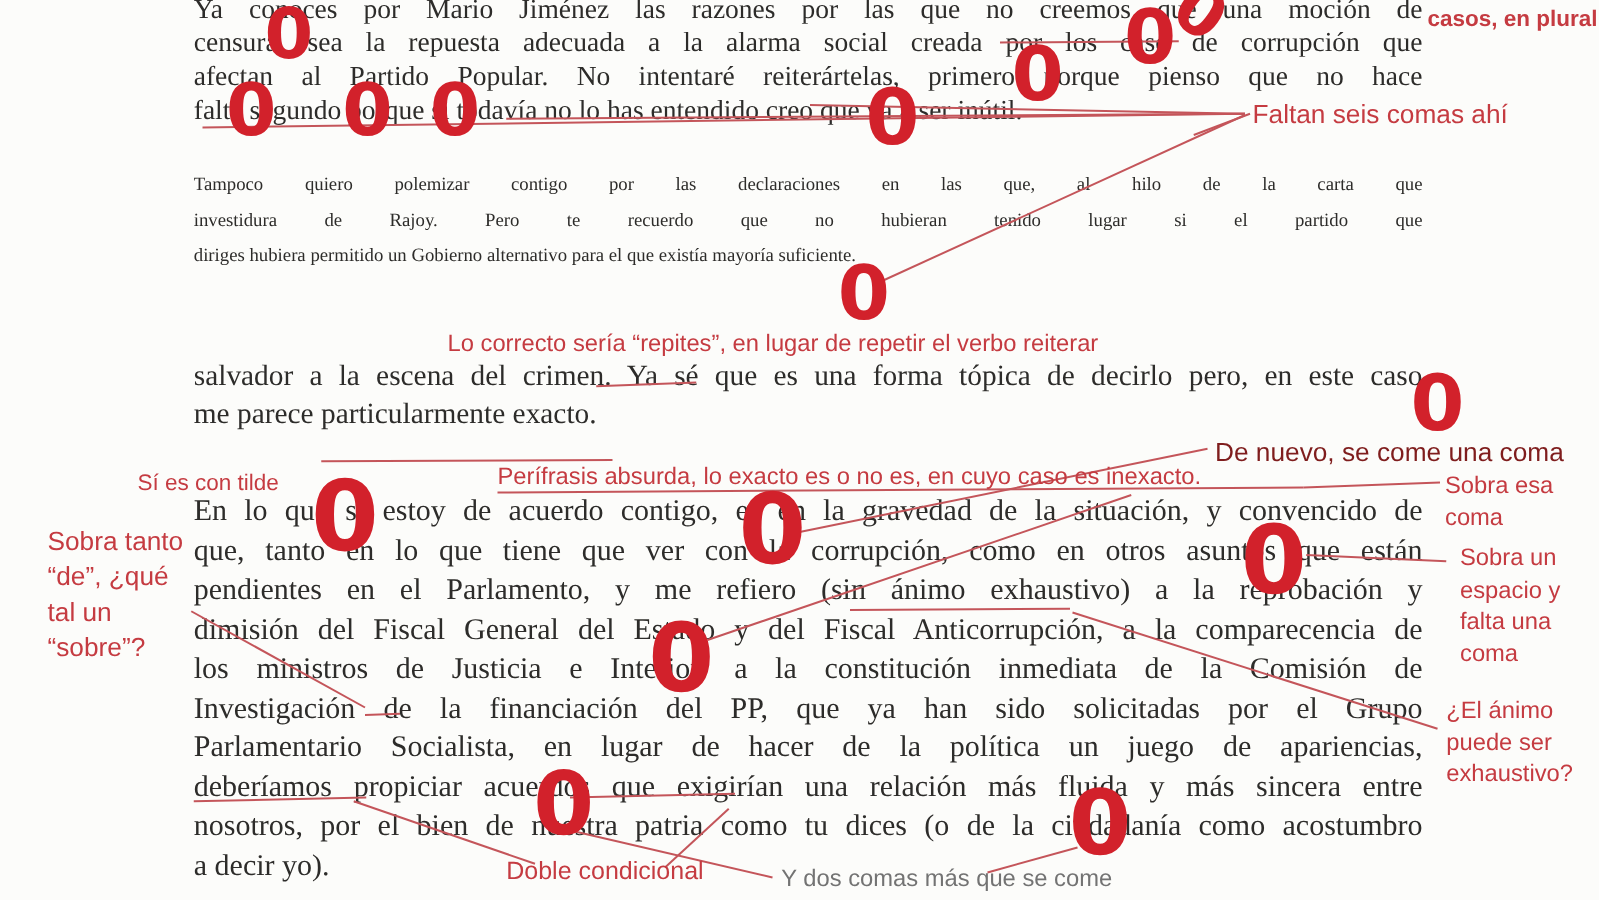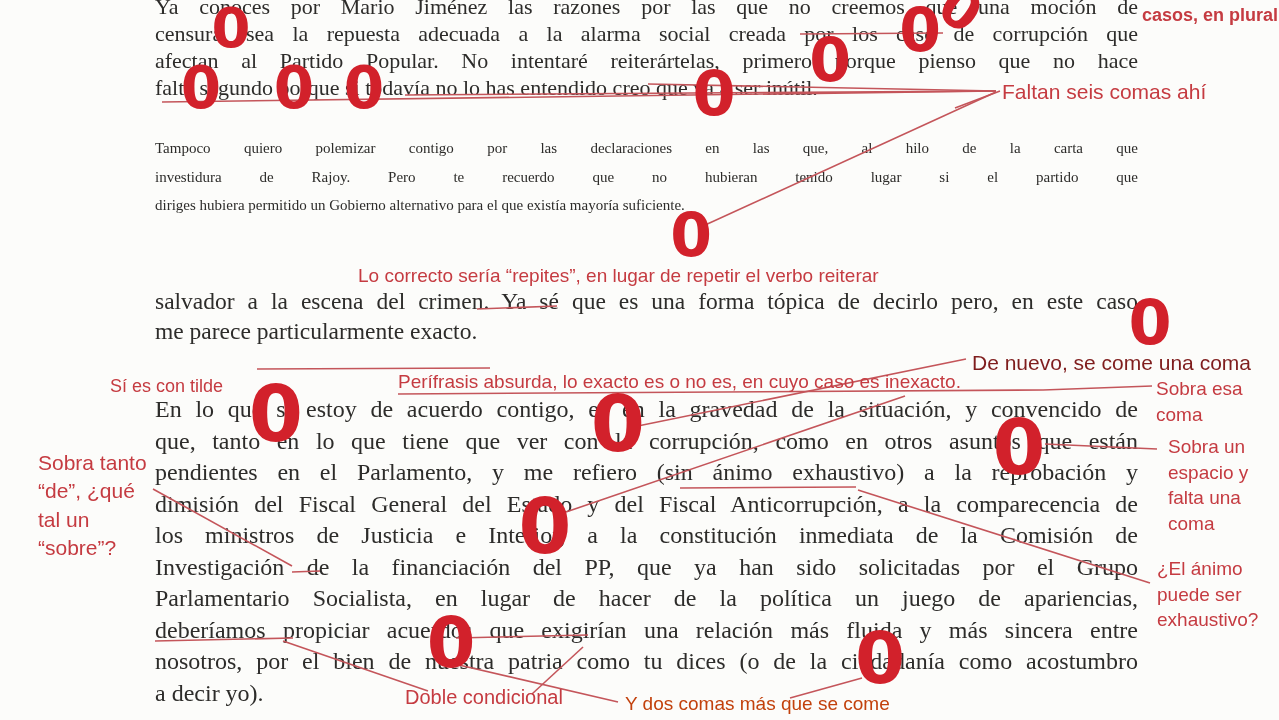--- a/index.html
+++ b/index.html
@@ -124,37 +124,37 @@
       <div class="note" style="left: 110px; top: 374px; font-size: 18px; color: rgb(197, 59, 65);">
         <div>Sí es con tilde</div>
       </div>
       <div class="note" style="left: 398px; top: 369px; font-size: 19px; color: rgb(197, 59, 65);">
         <div>Perífrasis absurda, lo exacto es o no es, en cuyo caso es inexacto.</div>
       </div>
       <div class="note" style="left: 1156px; top: 376px; font-size: 19px; color: rgb(197, 59, 65);">
         <div>Sobra esa</div>
         <div>coma</div>
       </div>
-      <div class="note" style="left: 38px; top: 420px; font-size: 21px; color: rgb(197, 59, 65); margin-top: 29px;">
+      <div class="note" style="left: 38px; top: 420px; font-size: 21px; color: rgb(197, 59, 65);">
         <div>Sobra tanto</div>
         <div>“de”, ¿qué</div>
         <div>tal un</div>
         <div>“sobre”?</div>
       </div>
       <div class="note" style="left: 1168px; top: 434px; font-size: 19px; color: rgb(197, 59, 65);">
         <div>Sobra un</div>
         <div>espacio y</div>
         <div>falta una</div>
         <div>coma</div>
       </div>
       <div class="note" style="left: 1157px; top: 556px; font-size: 19px; color: rgb(197, 59, 65);">
         <div>¿El ánimo</div>
         <div>puede ser</div>
         <div>exhaustivo?</div>
       </div>
       <div class="note" style="left: 405px; top: 684px; font-size: 20px; color: rgb(197, 59, 65);">
         <div>Doble condicional</div>
       </div>
-      <div class="note" style="left: 625px; top: 691px; font-size: 19px; color: #c2410c;">
+      <div class="note" style="left: 625px; top: 691px; font-size: 19px; color: #737373;">
         <div>Y dos comas más que se come</div>
       </div>
     </div>
 </div>
 
 </body></html>

